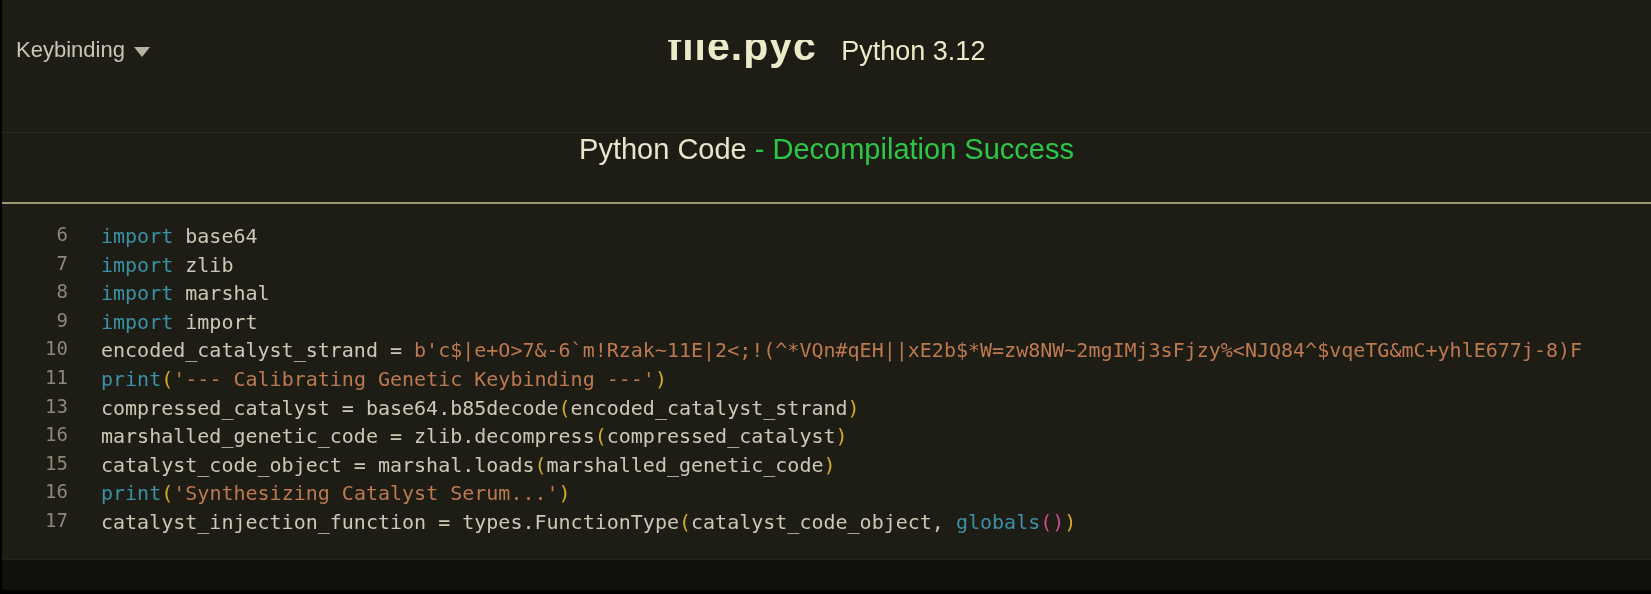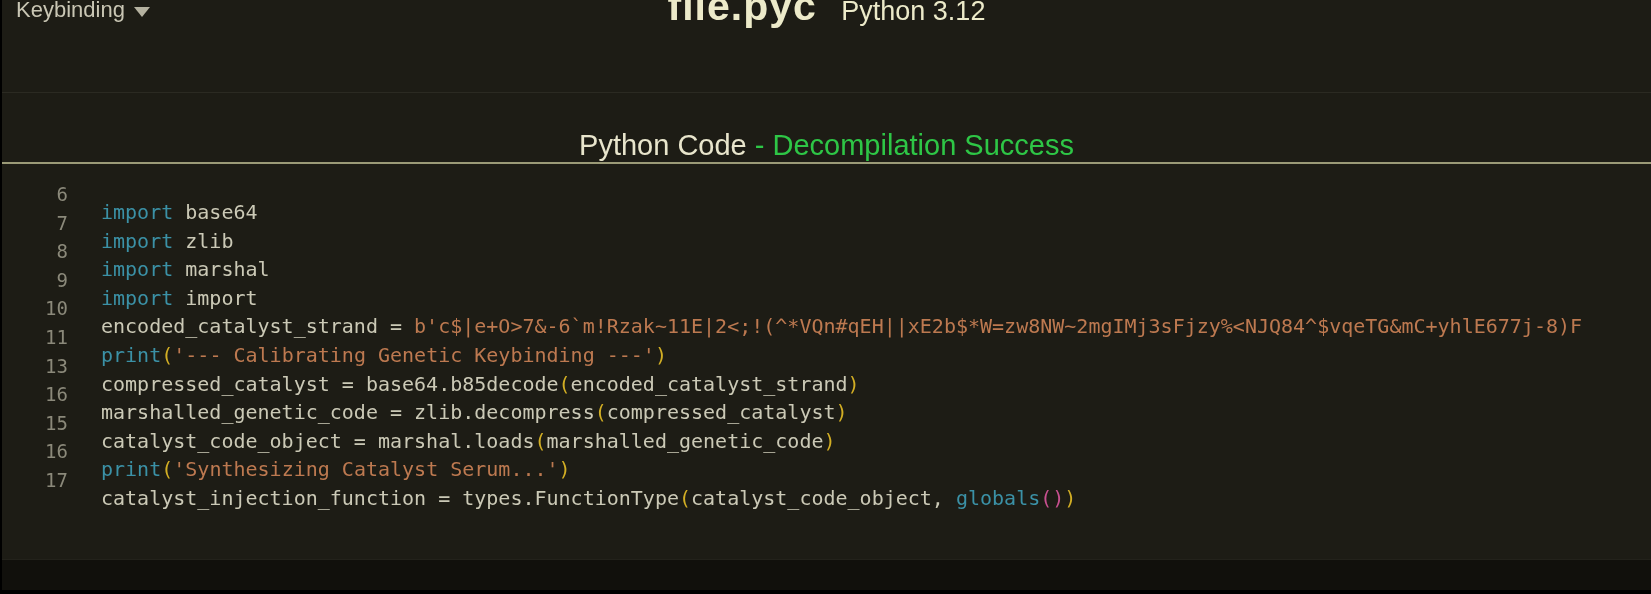--- a/index.html
+++ b/index.html
@@ -19,20 +19,21 @@
     flex-direction: column;
   }
   
   .topbar {
     position: relative;
     height: 92px;
     flex: none;
     border-bottom: 1px solid #2b2a22;
     overflow: hidden;
     font-family: "Liberation Sans", sans-serif;
+    margin-top: 40px;
   }
   .keybinding {
     position: absolute;
     left: 14px; top: -3px;
     color: #c9c6b4;
     font-size: 22px;
     cursor: pointer;
     display: flex;
     align-items: center;
     gap: 9px;
@@ -60,21 +61,21 @@
   }
   .py-version {
     font-size: 27px;
     margin-left: 20px;
   }
   
   .header {
     height: 69px;
     flex: none;
     display: flex;
-    align-items: flex-end;
+    align-items: flex-start;
     justify-content: center;
     border-bottom: 2px solid #9b9a77;
     font-family: "Liberation Sans", sans-serif;
     font-size: 29px;
     background: #1d1c15;
     white-space: pre;
   }
   .header .hd-title { color: #e8e5cc; }
   .header .hd-status { color: var(--green, #2ec646); }
   
@@ -99,21 +100,20 @@
     font-size: 19px;
   }
   .linebox {
     flex: 1;
     margin-left: 30px;
     white-space: pre;
     border-top: 2px solid transparent;
     border-bottom: 2px solid transparent;
     border-left: 3px solid transparent;
     box-sizing: border-box;
-    margin-top: 16px;
   }
   .row.current .linebox {
     border-color: var(--linebox, #b7b692);
   }
   .tok-kw  { color: var(--kw,  #3b91a6); }
   .tok-pl  { color: var(--pl,  #cbc9b6); }
   .tok-str { color: var(--str, #bd7950); }
   .tok-p1  { color: var(--p1,  #d2ae24); }
   .tok-p2  { color: var(--p2,  #c8508f); }
   

